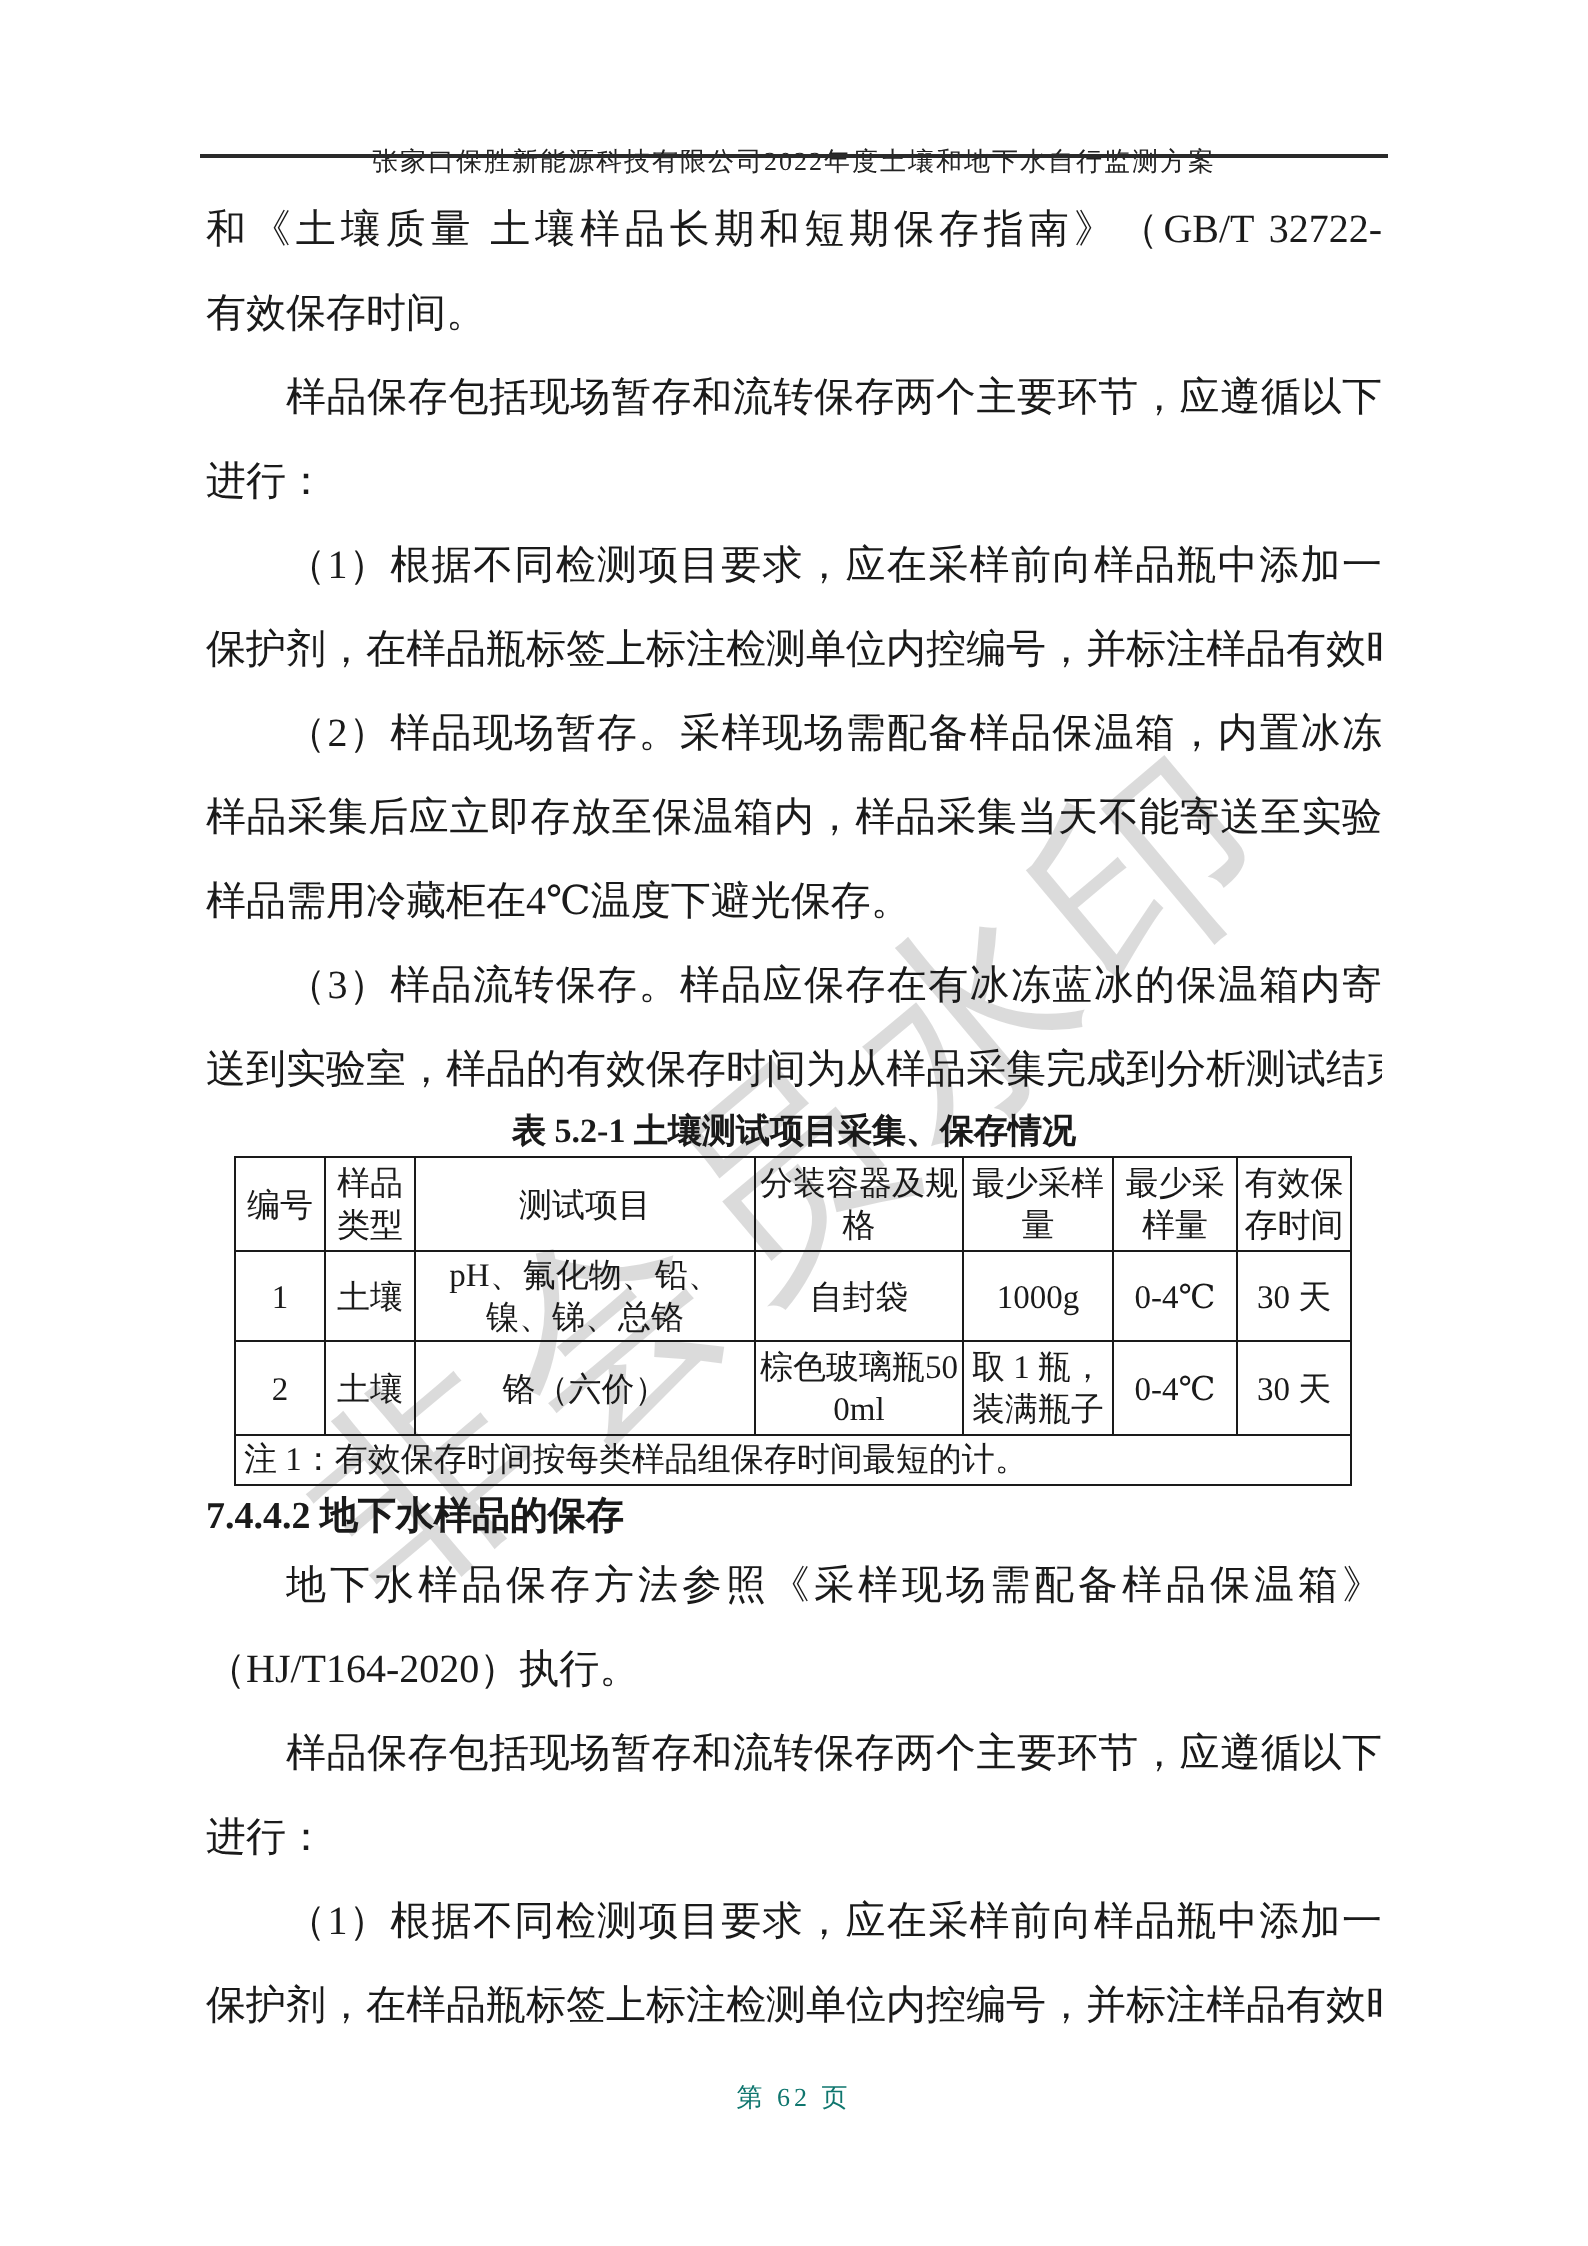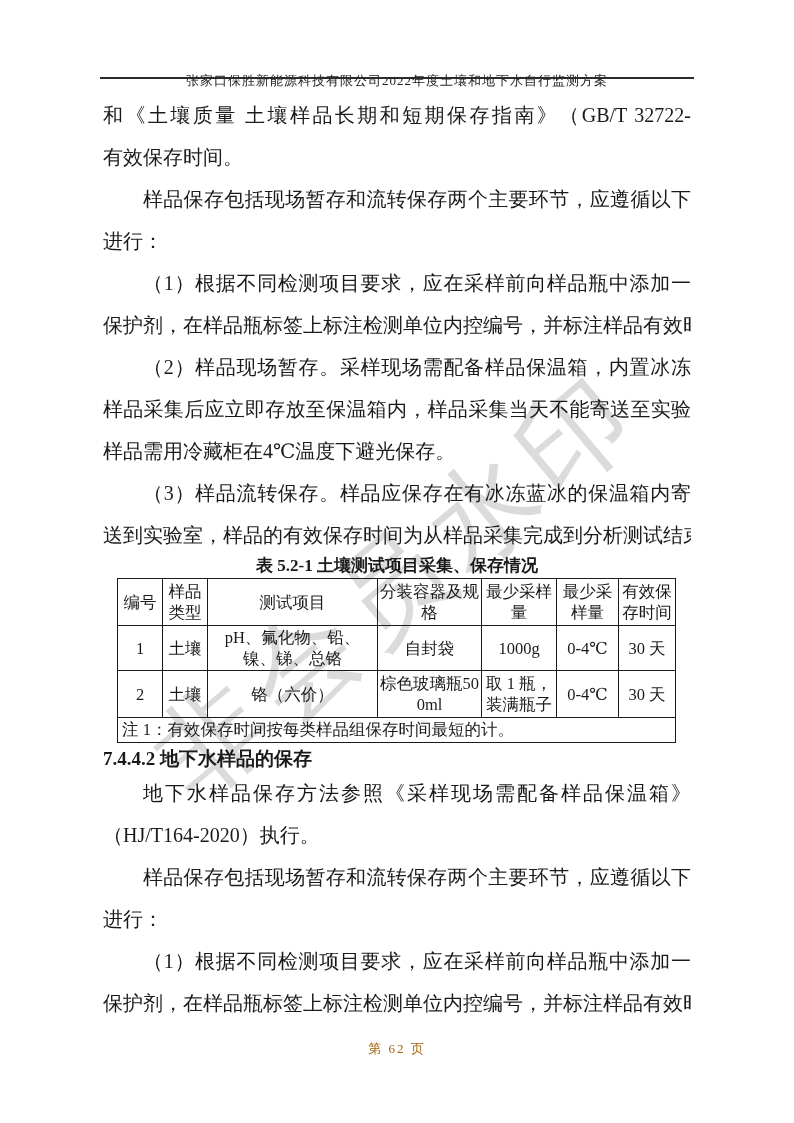--- a/index.html
+++ b/index.html
@@ -52,21 +52,21 @@
   table.doc-table tr.note td{
     text-align:left;height:22px;line-height:22px;padding-left:4px;
     white-space:nowrap;overflow:hidden;
   }
   .section-heading{
     font-size:19px;font-weight:bold;line-height:26px;height:26px;margin-top:3px;
     font-family:"Liberation Serif","DejaVu Serif",serif;
   }
   .page-footer{
     position:absolute;top:1040px;left:0;width:100%;z-index:1;
-    text-align:center;font-size:13px;color:#a16207;letter-spacing:2px;
+    text-align:center;font-size:13px;color:#0f766e;letter-spacing:2px;
   }
 </style>
 </head>
 <body>
 
 <div class="watermark">非会员水印</div>
 
 <div class="page-header">张家口保胜新能源科技有限公司2022年度土壤和地下水自行监测方案</div>
 <div class="header-rule"></div>
 

